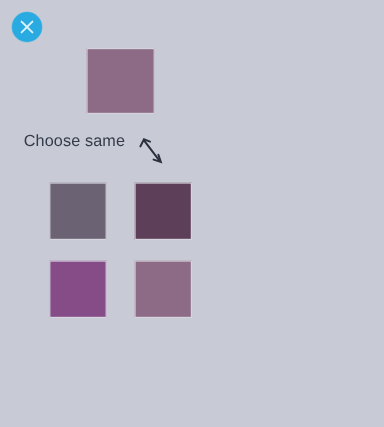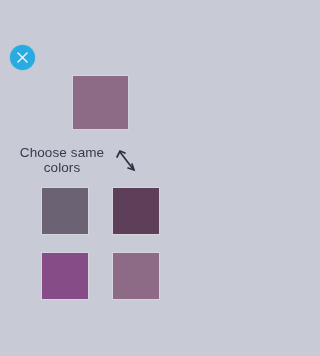--- a/index.html
+++ b/index.html
@@ -12,21 +12,20 @@
     overflow: hidden;
     font-family: "Liberation Sans", sans-serif;
     background: #c8cbd6;
   }
   #app {
     position: relative;
     width: 200px;
     height: 271px;
     background: #c8cbd6;
     overflow: hidden;
-    margin-top: 35px;
   }
 
   
   .close-btn {
     position: absolute;
     left: 10px;
     top: 10px;
     width: 25px;
     height: 25px;
     border-radius: 50%;
@@ -110,21 +109,20 @@
         <line x1="3" y1="3" x2="12" y2="12" stroke="#dff3fb" stroke-width="1.6" stroke-linecap="round"></line>
         <line x1="12" y1="3" x2="3" y2="12" stroke="#dff3fb" stroke-width="1.6" stroke-linecap="round"></line>
       </svg>
     </span>
   </div>
 
   <div class="target-swatch" style="background: rgb(141, 106, 133);"></div>
 
   <div class="prompt" style="color: rgb(52, 59, 74);">
     <span class="line">Choose same</span>
-    <span class="line">colors</span>
   </div>
 
   <div class="swap-arrow">
     <svg width="26" height="27" viewBox="0 0 26 27" aria-hidden="true">
       <g stroke="#2b3140" stroke-width="1.7" stroke-linecap="round" fill="none">
         <line x1="6" y1="5" x2="19" y2="22"></line>
         <polyline points="3,10 6,4 11,6"></polyline>
         <polyline points="14,21 20,23 18,17"></polyline>
       </g>
     </svg>

